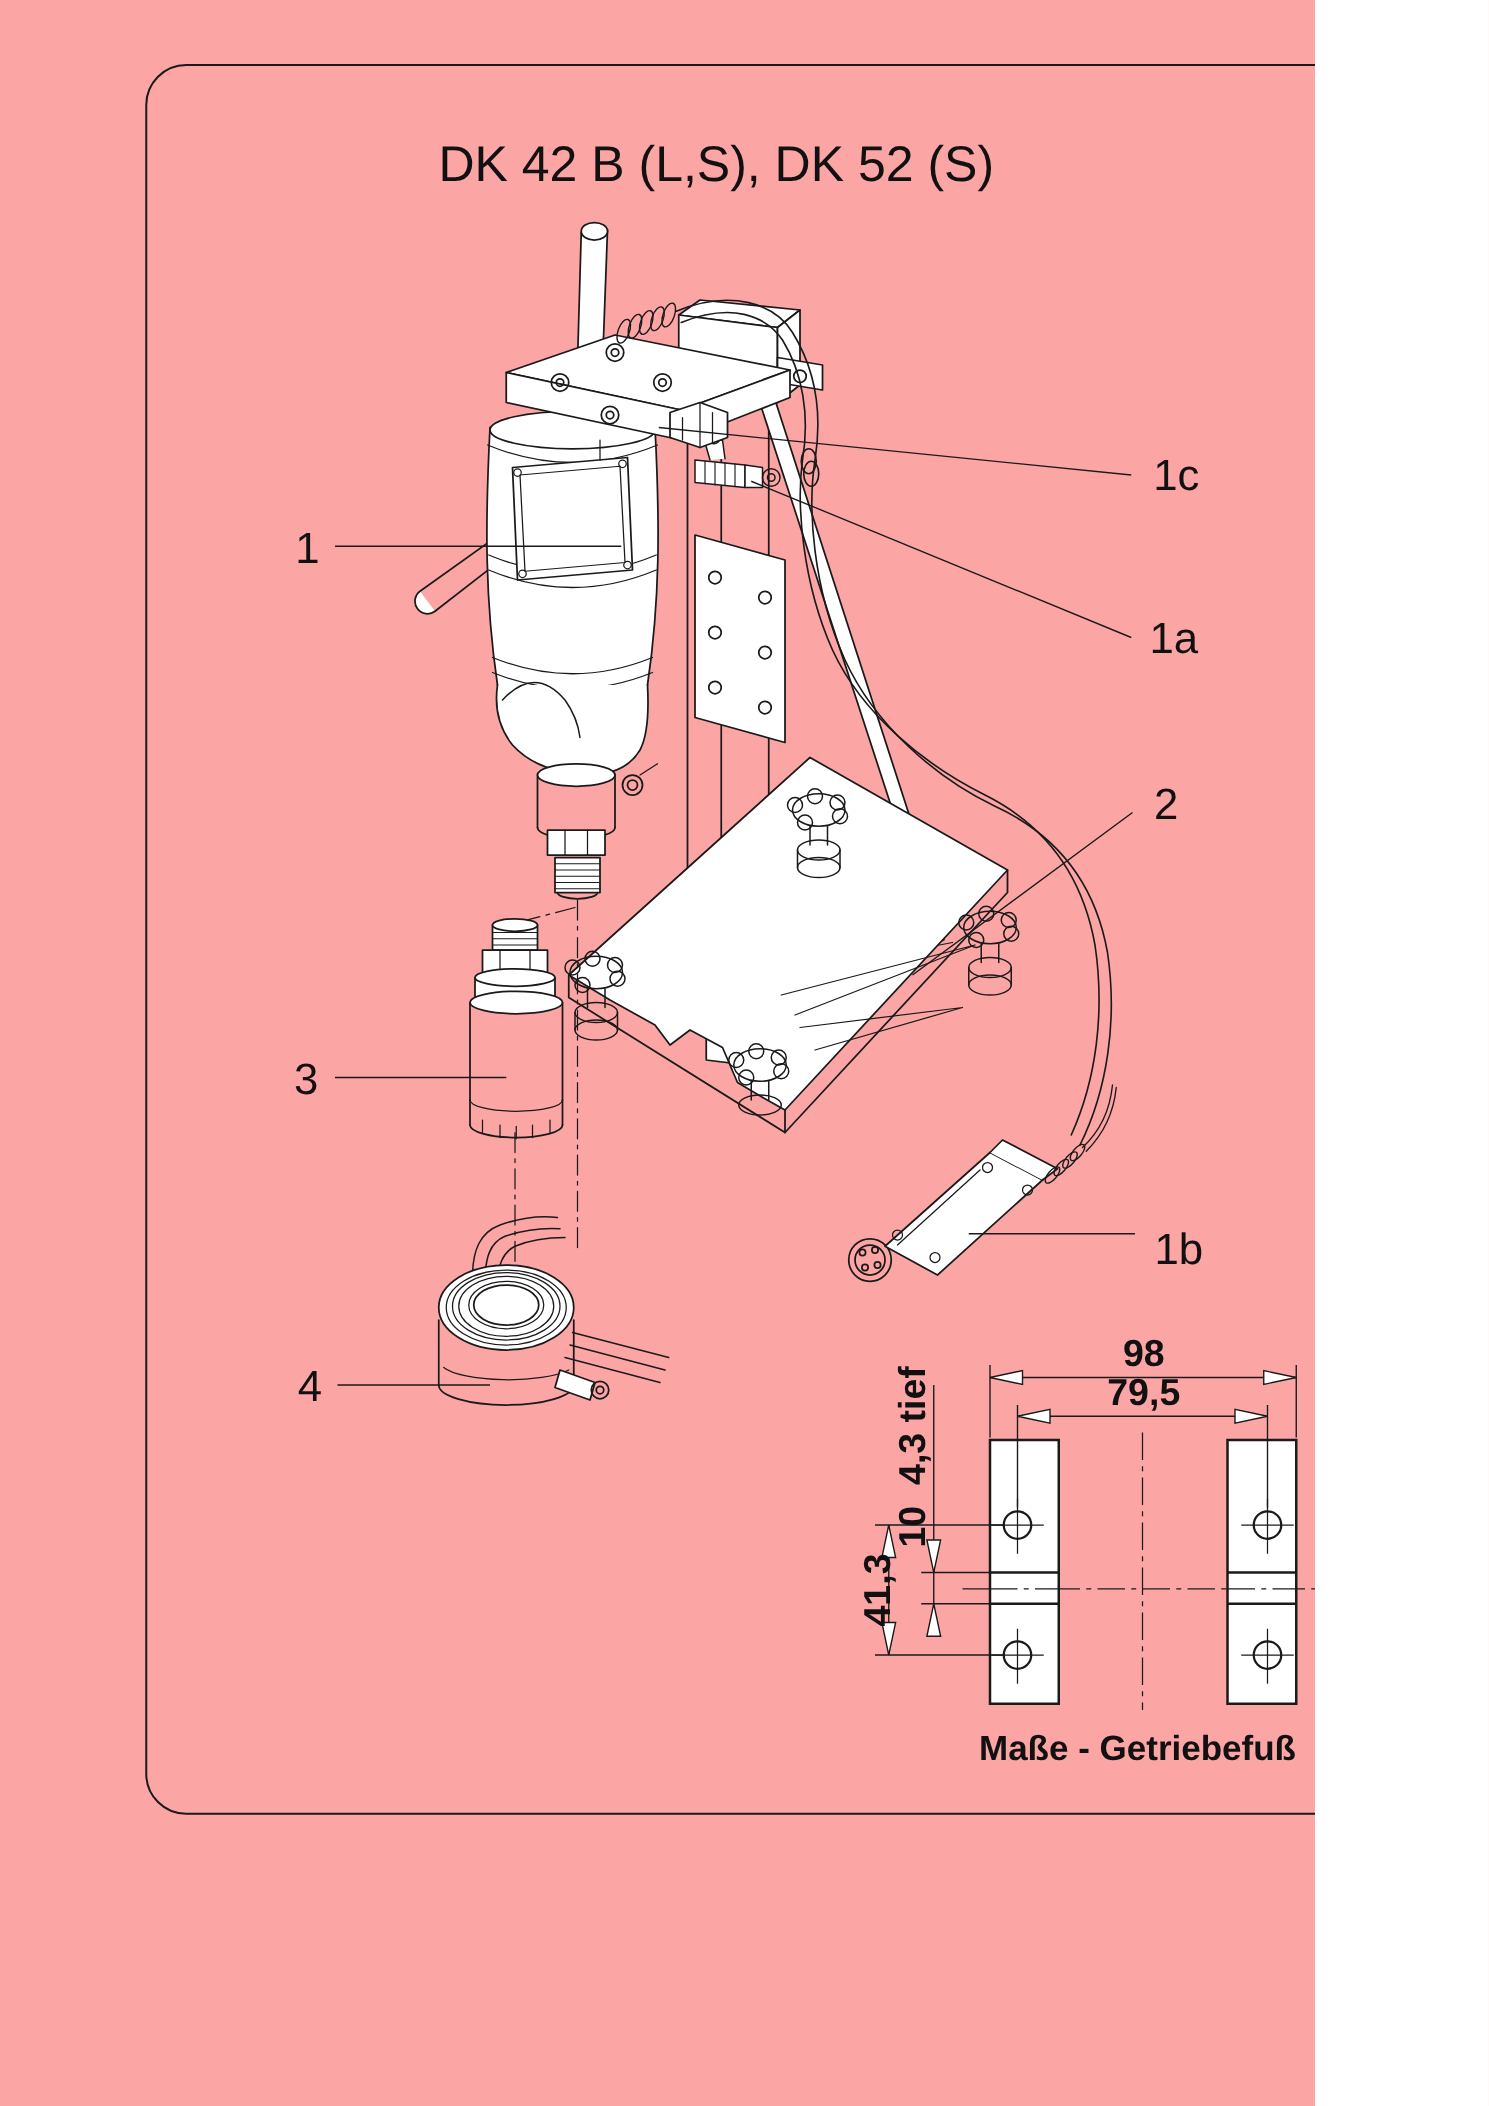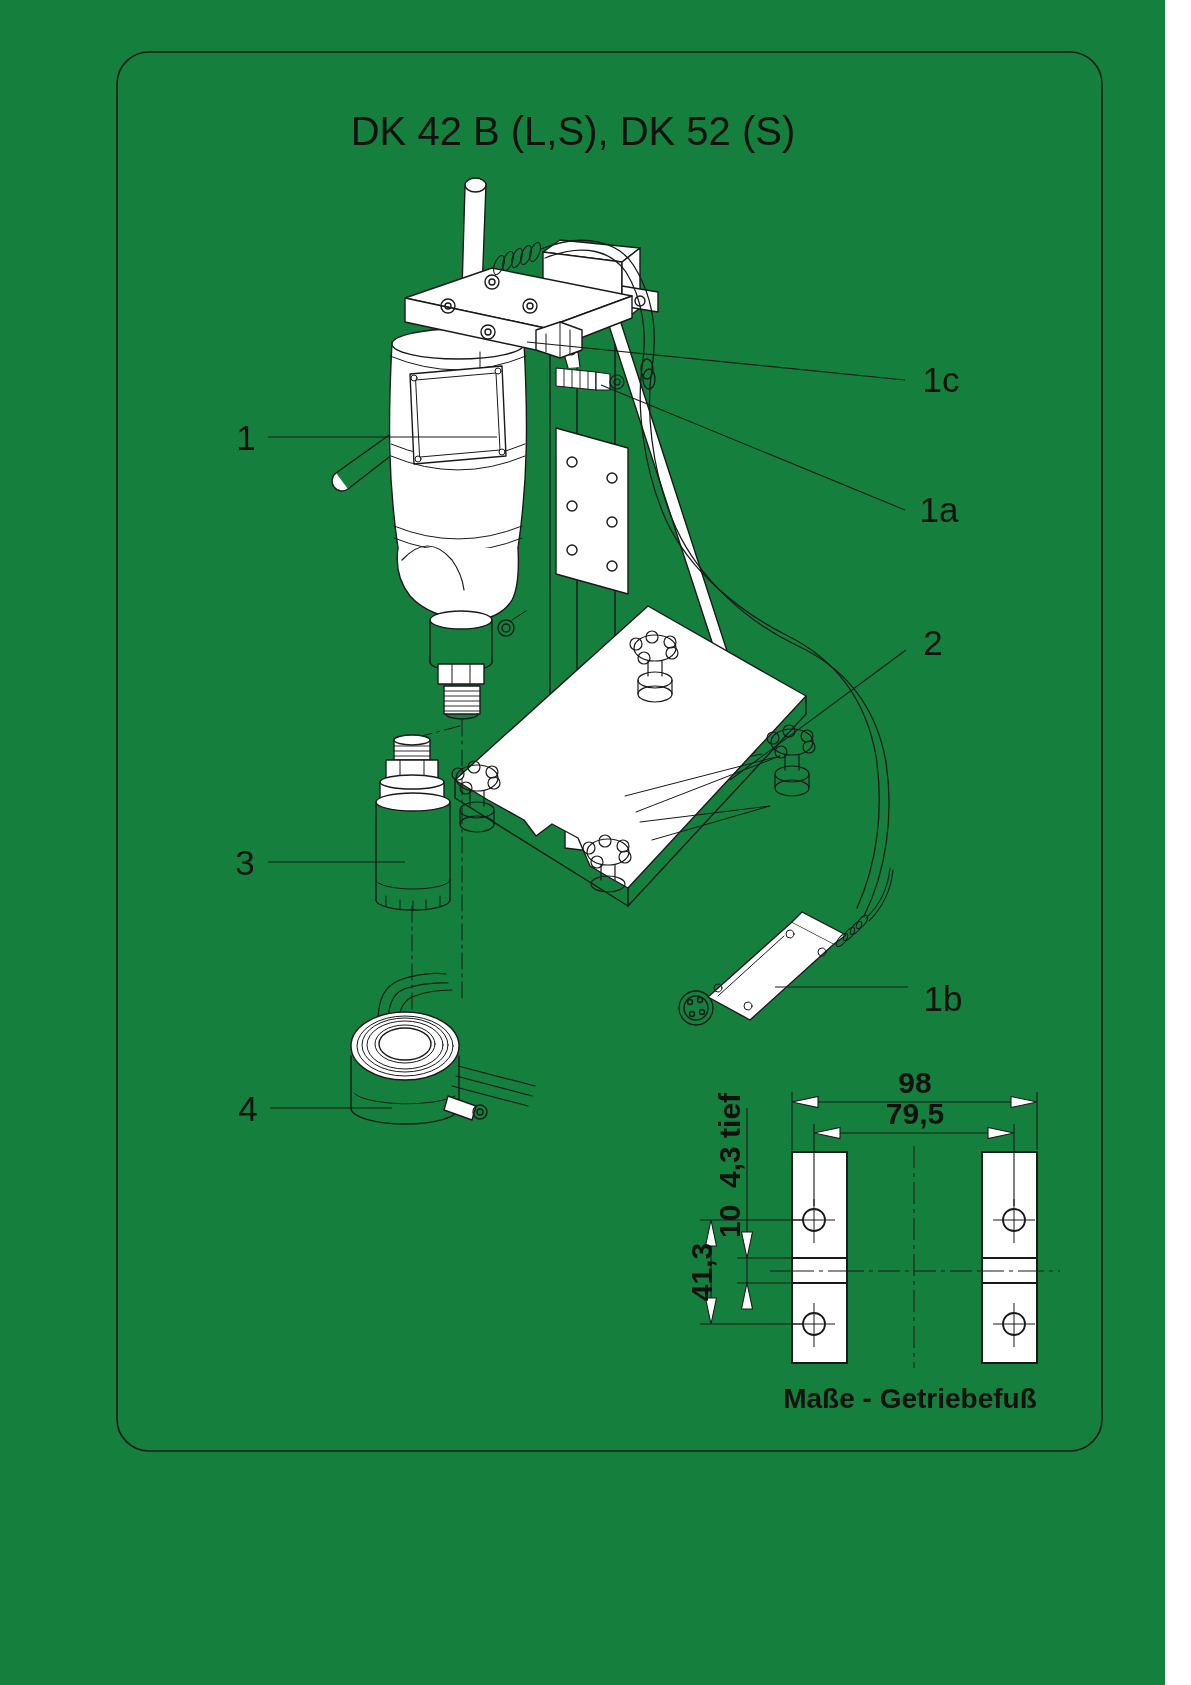--- a/index.html
+++ b/index.html
@@ -1,16 +1,16 @@
 <!DOCTYPE html>
 <html><head>
 <meta charset="utf-8">
 <style>
   html,body{margin:0;padding:0;background:#ffffff;}
-  .page{position:relative;width:1165px;height:1685px;background:#15803d;overflow:hidden;
+  .page{position:relative;width:1052px;height:1685px;background:#fca5a5;overflow:hidden;
         font-family:"Liberation Sans", sans-serif;}
   svg{position:absolute;left:0;top:0;}
   svg text{font-family:"Liberation Sans", sans-serif;fill:#111;}
   .t-title{font-size:40px;}
   .t-label{font-size:35px;}
   .t-dim{font-size:30px;font-weight:700;}
   .t-cap{font-size:28px;font-weight:700;}
 </style>
 </head>
 <body>

